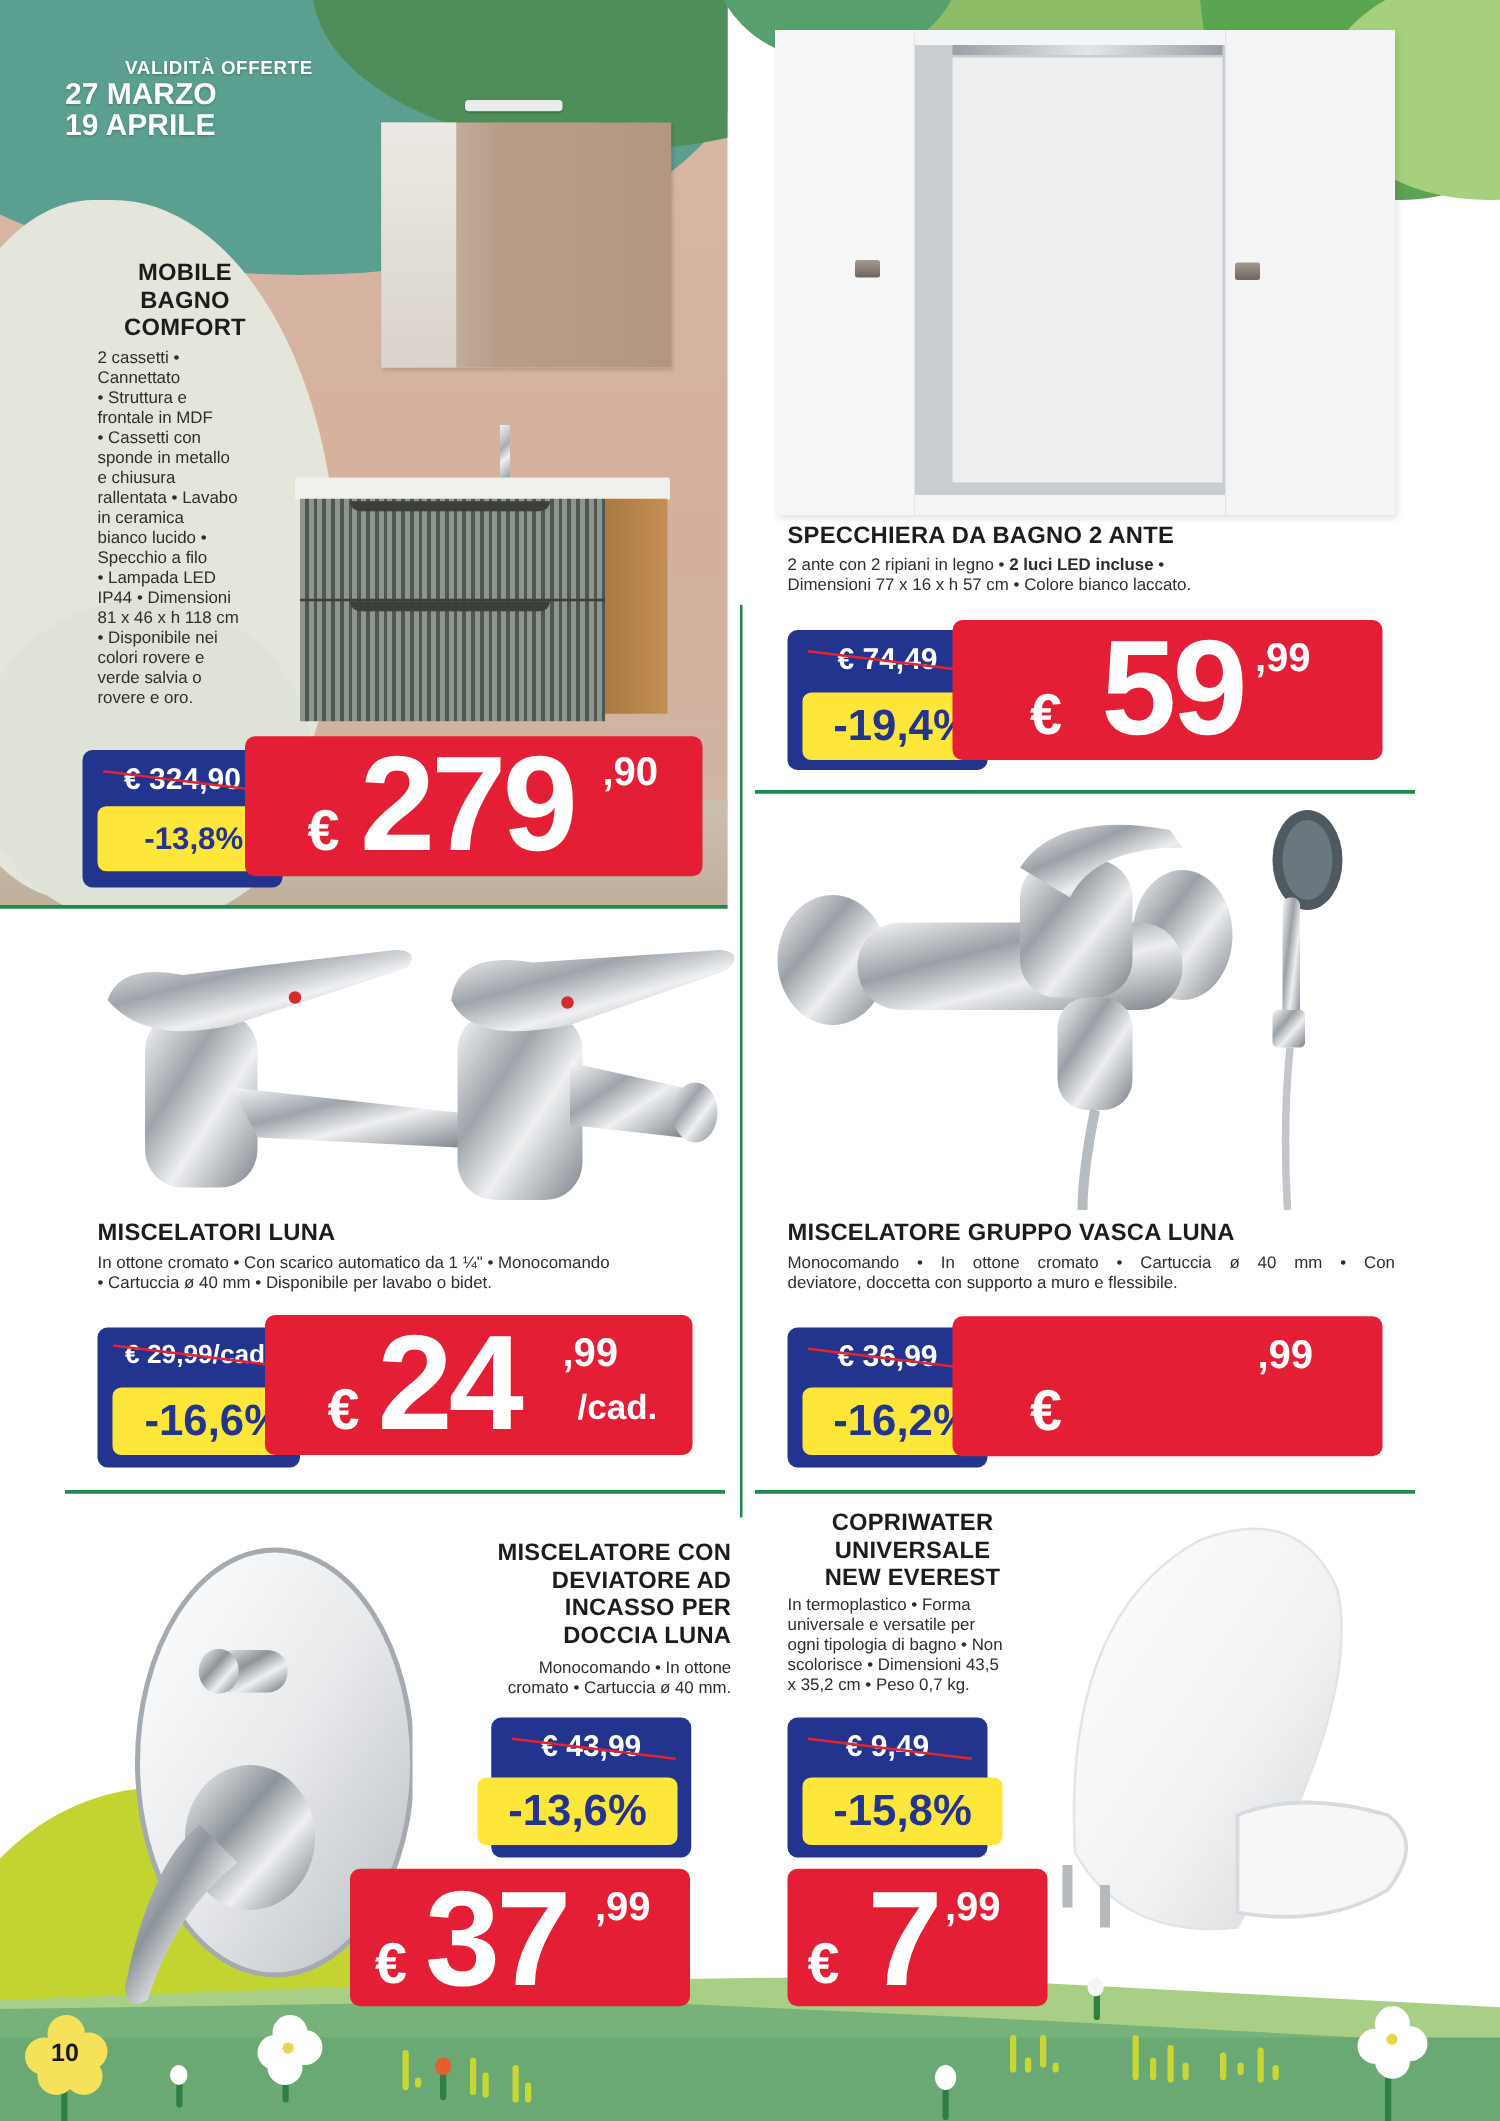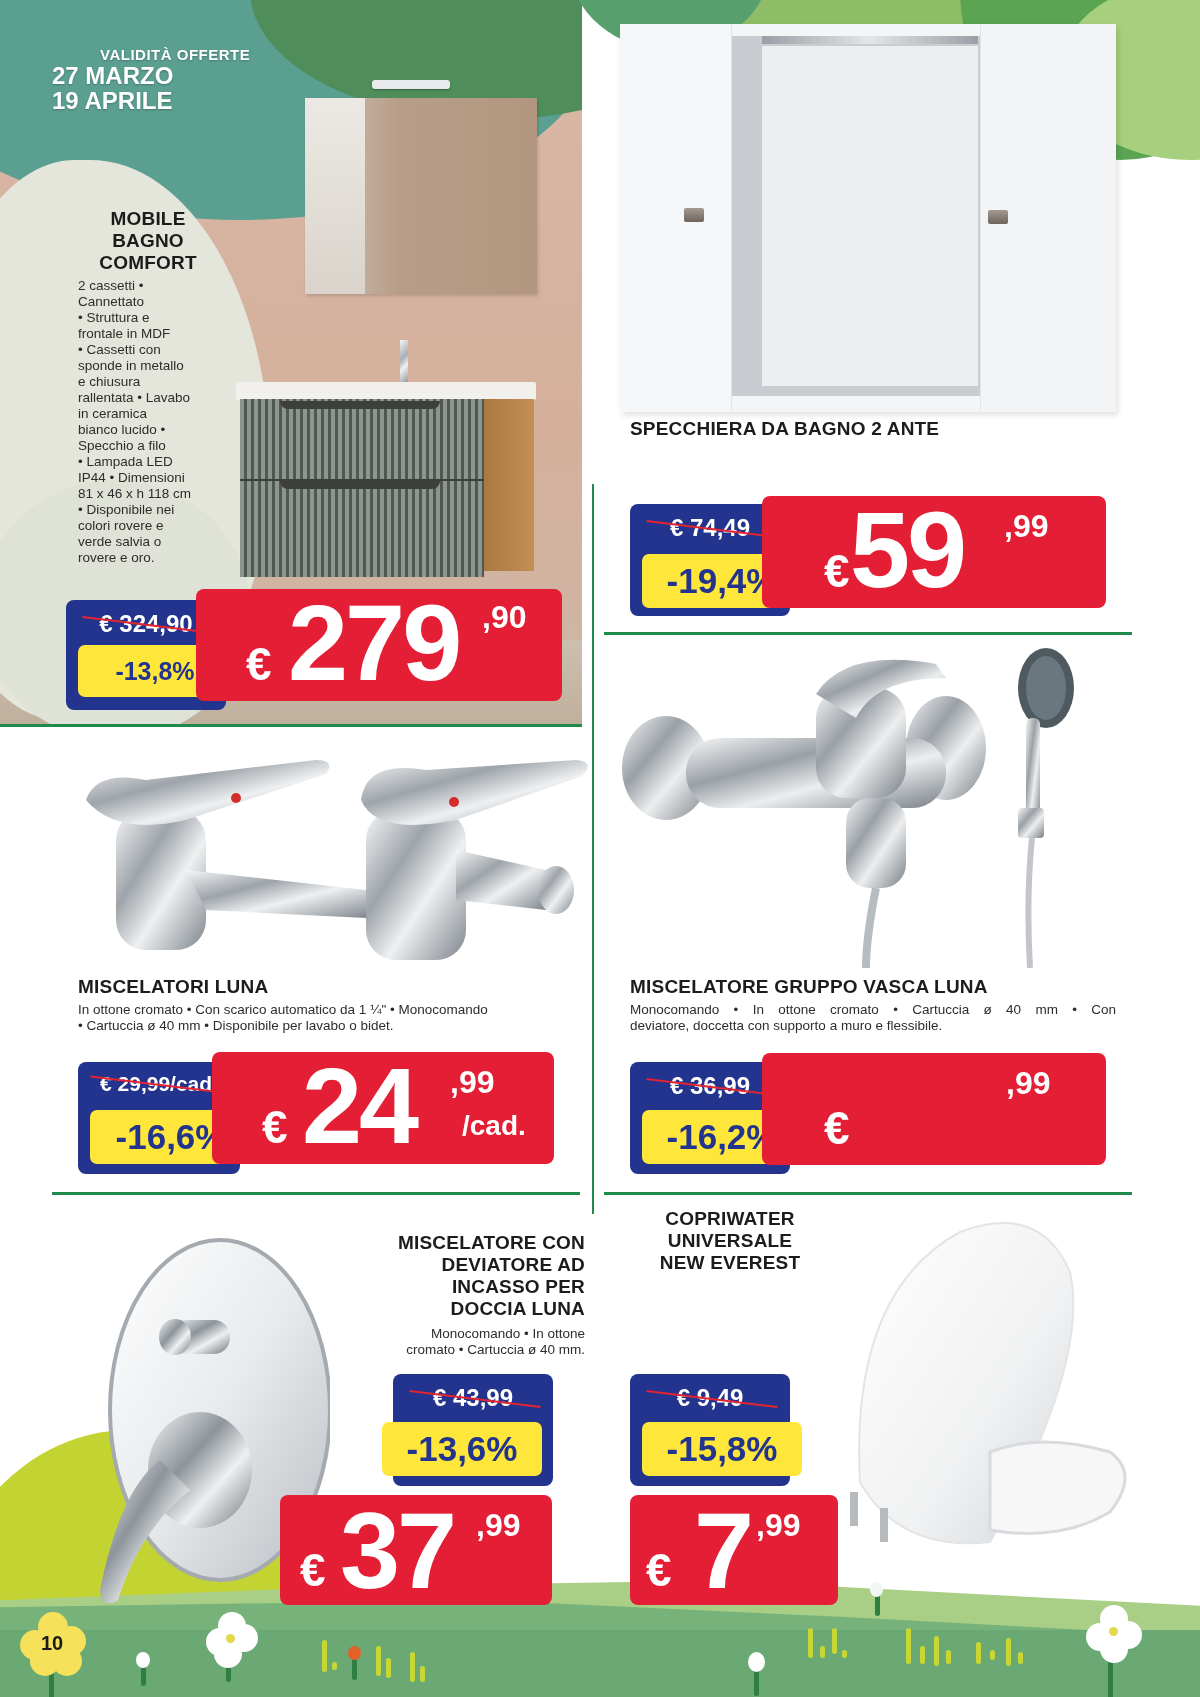--- a/index.html
+++ b/index.html
@@ -164,28 +164,32 @@
     <div class="abs door-l"></div>
     <div class="abs inner"></div>
     <div class="abs glass"></div>
     <div class="abs lightbar"></div>
     <div class="abs door-r"></div>
     <div class="abs handle" style="left:64px;top:184px;"></div>
     <div class="abs handle" style="left:368px;top:186px;"></div>
   </div>
 
   <div class="abs title" style="left:30px;top:418px;white-space:nowrap;">SPECCHIERA DA BAGNO 2 ANTE</div>
+  <div class="abs desc" style="left:30px;top:444px;width:440px;">
+    <div><span>2 ante con 2 ripiani in legno • </span><b>2 luci LED incluse</b><span> •</span></div>
+    <div>Dimensioni 77 x 16 x h 57 cm • Colore bianco laccato.</div>
+  </div>
 
   <div class="abs old-box" style="left:30px;top:504px;width:160px;height:112px;">
     <div class="old-price abs" style="left:10px;top:10px;width:140px;">€ 74,49</div>
   </div>
   <div class="abs disc" style="left:42px;top:554px;width:160px;height:54px;font-size:35px;line-height:54px;">-19,4%</div>
   <div class="abs price-box" style="left:162px;top:496px;width:344px;height:112px;">
     <span class="cur" style="left:62px;top:48px;font-size:46px;">€</span>
-    <span class="int" style="left:88px;top:-6px;font-size:108px;line-height:120px;">59</span>
+    <span class="int" style="left:119px;top:-6px;font-size:108px;line-height:120px;">59</span>
     <span class="dec" style="left:242px;top:12px;font-size:32px;">,99</span>
   </div>
 </div>
 
 <div class="abs hline" style="left:0;top:724px;width:582px;"></div>
 <div class="abs hline" style="left:604px;top:632px;width:528px;"></div>
 <div class="abs vline" style="left:592px;top:484px;height:730px;"></div>
 <div class="abs hline" style="left:52px;top:1192px;width:528px;"></div>
 <div class="abs hline" style="left:604px;top:1192px;width:528px;"></div>
 
@@ -333,20 +337,27 @@
     <path d="M150 240 Q 200 220 270 240 Q 300 262 270 300 Q 220 330 150 318 Z" fill="#f7f7f8" stroke="#d8dbde" stroke-width="3"></path>
     <rect x="10" y="280" width="8" height="34" fill="#b6babd"></rect>
     <rect x="40" y="296" width="8" height="34" fill="#b6babd"></rect>
   </svg>
 
   <div class="abs title" style="left:30px;top:8px;width:200px;">
     <div>COPRIWATER</div>
     <div>UNIVERSALE</div>
     <div>NEW EVEREST</div>
   </div>
+  <div class="abs desc" style="left:30px;top:76px;width:230px;">
+    <div>In termoplastico • Forma</div>
+    <div>universale e versatile per</div>
+    <div>ogni tipologia di bagno • Non</div>
+    <div>scolorisce • Dimensioni 43,5</div>
+    <div>x 35,2 cm • Peso 0,7 kg.</div>
+  </div>
 
   <div class="abs old-box" style="left:30px;top:174px;width:160px;height:112px;">
     <div class="old-price abs" style="left:10px;top:10px;width:140px;">€ 9,49</div>
   </div>
   <div class="abs disc" style="left:42px;top:222px;width:160px;height:54px;font-size:35px;line-height:54px;">-15,8%</div>
 </div>
 <div class="abs price-box" style="left:630px;top:1495px;width:208px;height:110px;">
   <span class="cur" style="left:16px;top:48px;font-size:46px;">€</span>
   <span class="int" style="left:64px;top:-4px;font-size:108px;line-height:120px;">7</span>
   <span class="dec" style="left:126px;top:12px;font-size:32px;">,99</span>

